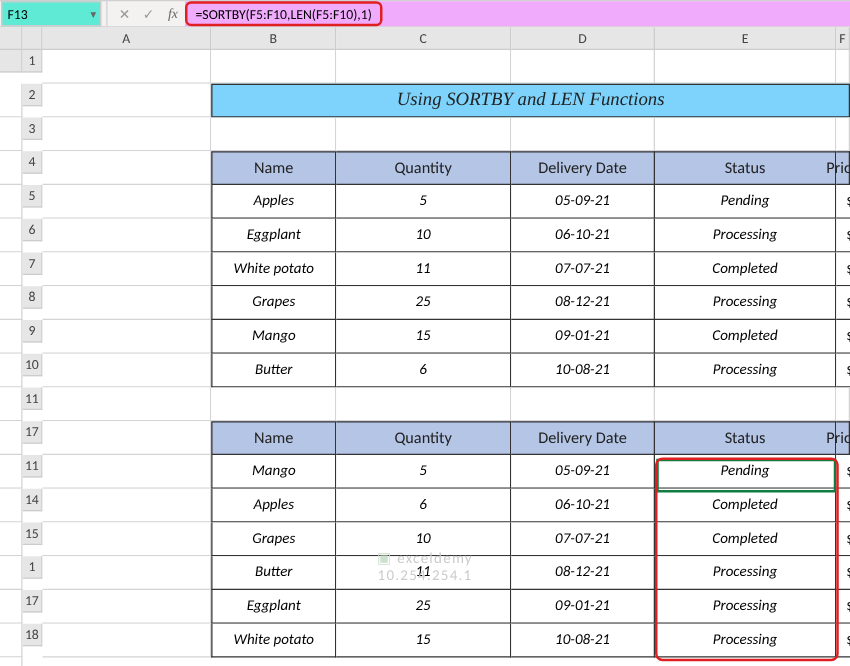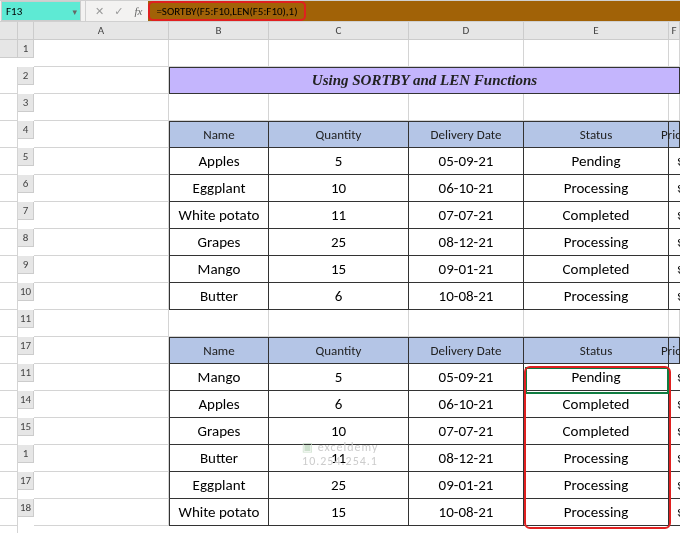--- a/index.html
+++ b/index.html
@@ -31,21 +31,21 @@
       font-size: 11px;
       margin-left: 1px;
     }
     .name-box .dd { margin-left: auto; color: #666; padding-right: 3px; font-size: 9px; }
     .fx-divider { width: 1px; height: 20px; background: #d0d0d0; margin: 0 4px; }
     .fx-btn { color: #999; font-size: 11px; padding: 0 5px; font-family: Arial; }
     .fx-label { font-style: italic; color: #666; font-size: 11px; padding: 0 6px; font-family: Liberation Serif, serif; }
     .formula-input {
       flex: 1;
       height: 20px;
-      background: #a16207;
+      background: #f0abfc;
       display: flex;
       align-items: center;
       font-size: 11px;
     }
     .formula-highlight {
       border: 2px solid #e02020;
       border-radius: 5px;
       padding: 0 6px;
       height: 20px;
       display: flex;
@@ -71,43 +71,44 @@
       border-right: 1px solid #d4d4d4;
       border-bottom: 1px solid #d4d4d4;
       height: 27px;
       display: flex;
       align-items: center;
       padding: 0 4px;
       background: #fff;
       position: relative;
     }
     .title-cell {
-      background: #c4b5fd;
+      background: #7dd3fc;
       font-family: 'Georgia', serif;
       font-size: 15px;
-      font-weight: bold;
+      font-weight: normal;
       font-style: italic;
       justify-content: center;
       color: #222;
       border: 1px solid #333 !important;
     }
     .header-cell {
       background: #b4c5e6;
       font-weight: normal;
       font-size: 13px;
       justify-content: center;
       color: #222;
       border-right: 1px solid #333 !important;
       border-bottom: 1px solid #333 !important;
     }
     .data-cell {
       justify-content: center;
-      font-size: 15px;
+      font-size: 12px;
       border-right: 1px solid #333 !important;
       border-bottom: 1px solid #333 !important;
+      font-style: italic;
     }
     .money-cell {
       justify-content: space-between;
       padding: 0 8px;
       font-size: 12px;
       border-right: 1px solid #333 !important;
       border-bottom: 1px solid #333 !important;
     }
     .bt { border-top: 1px solid #333 !important; }
     .bl { border-left: 1px solid #333 !important; }

